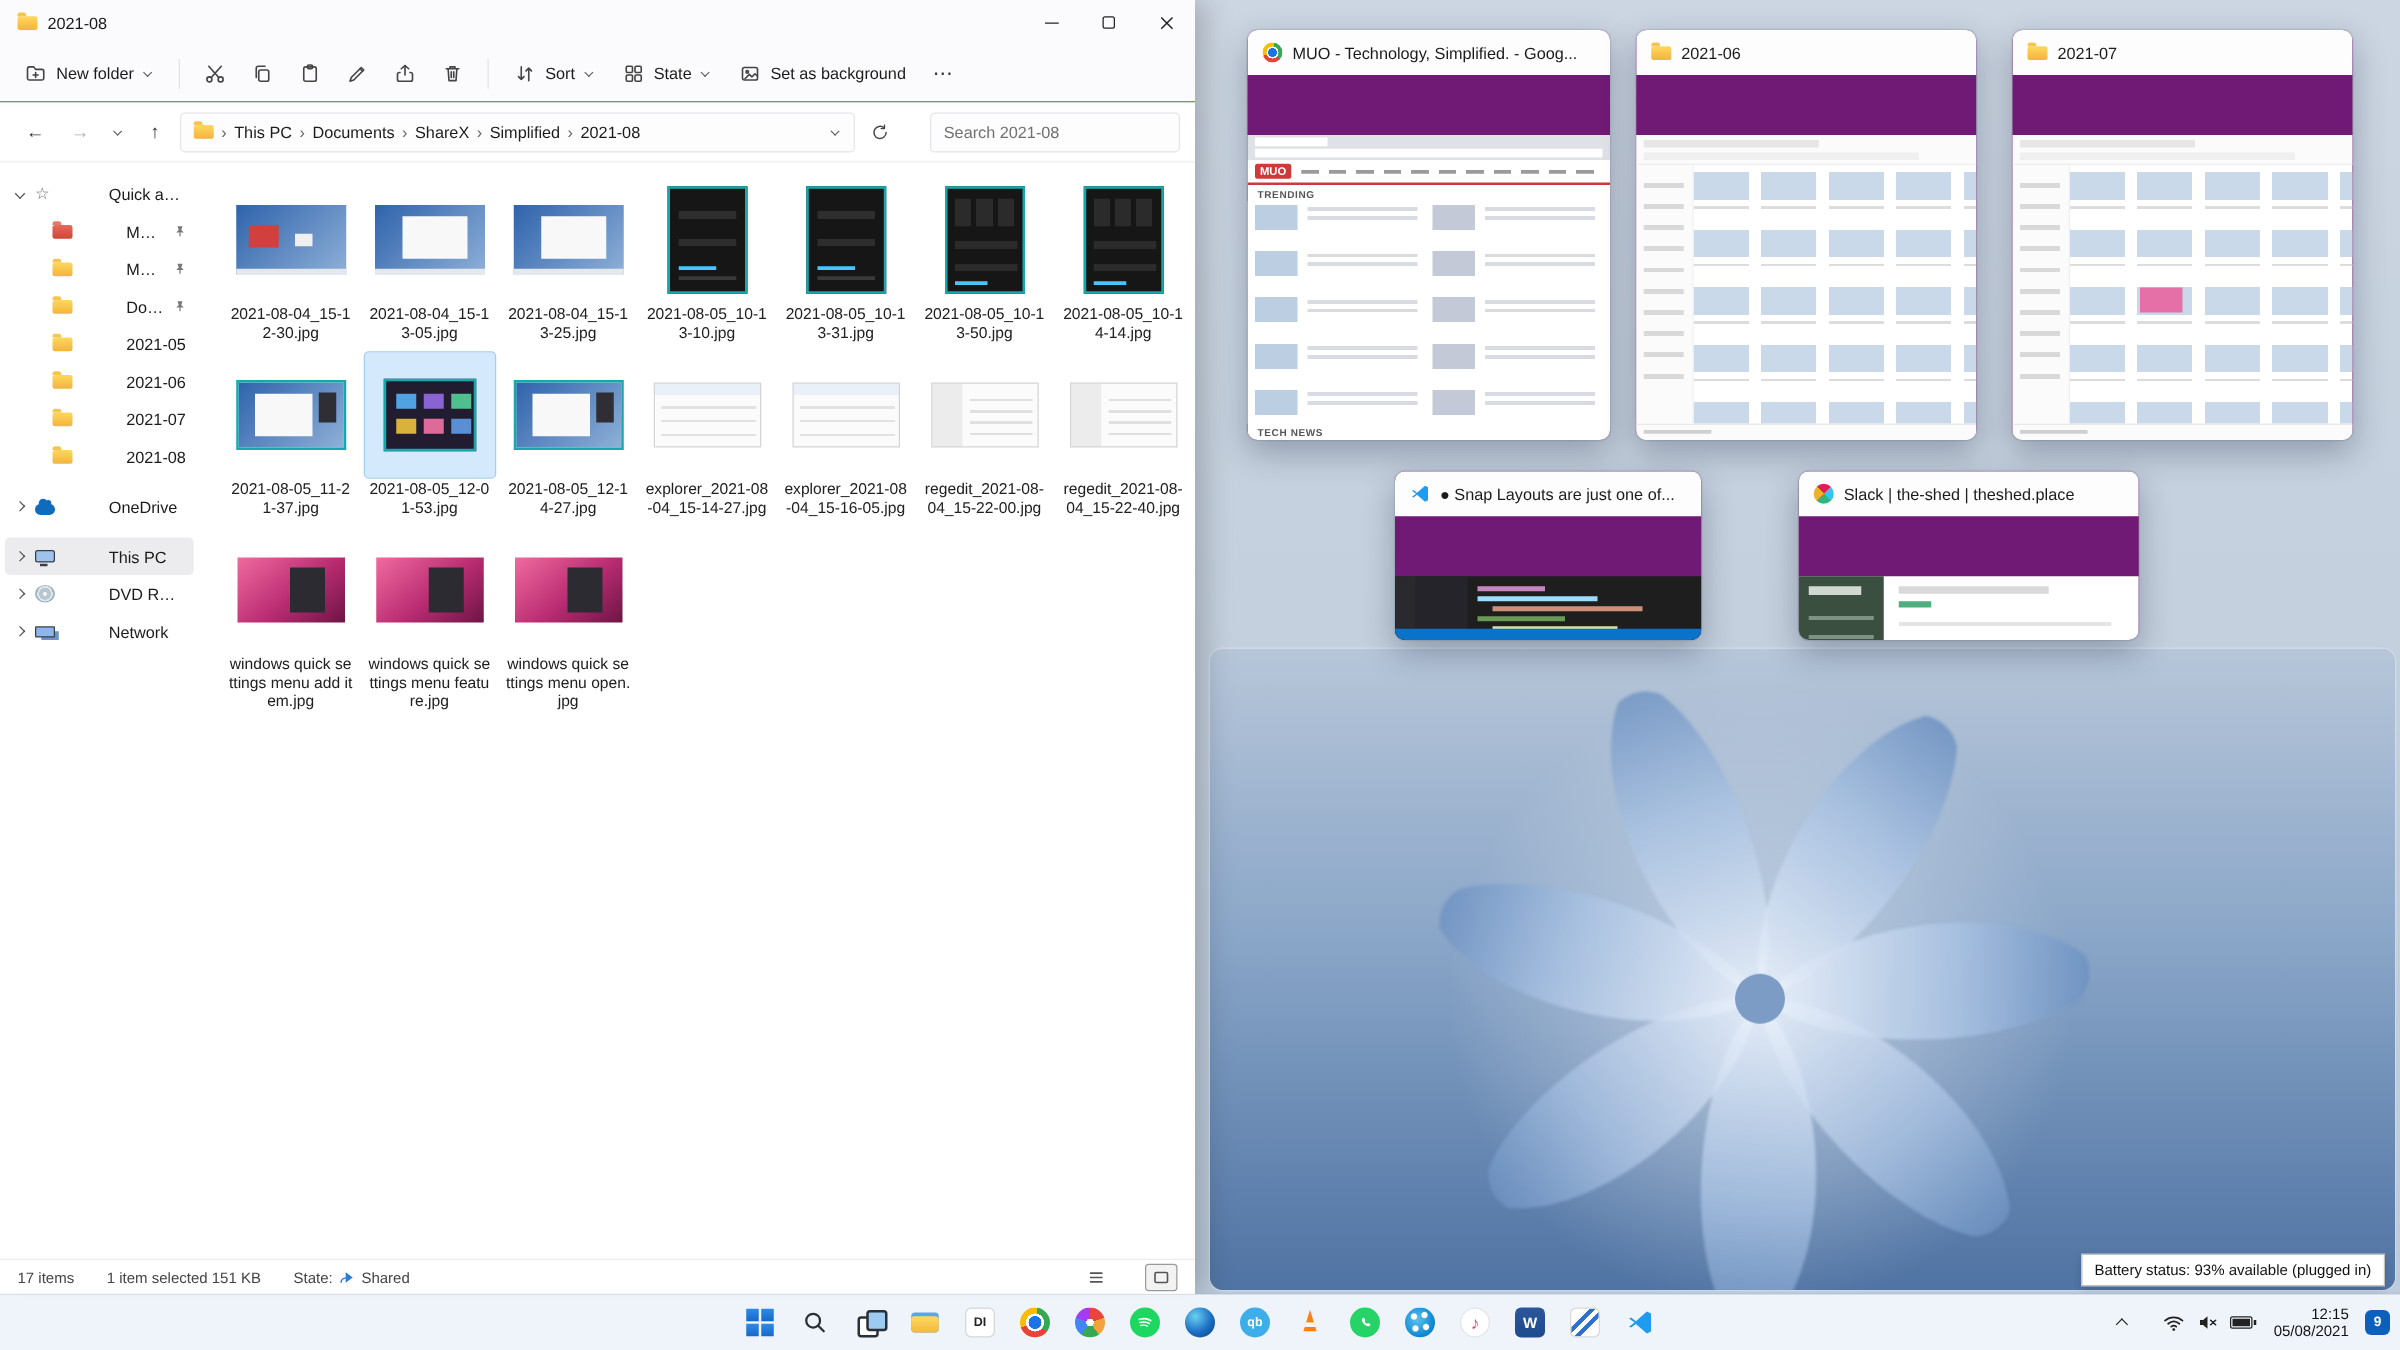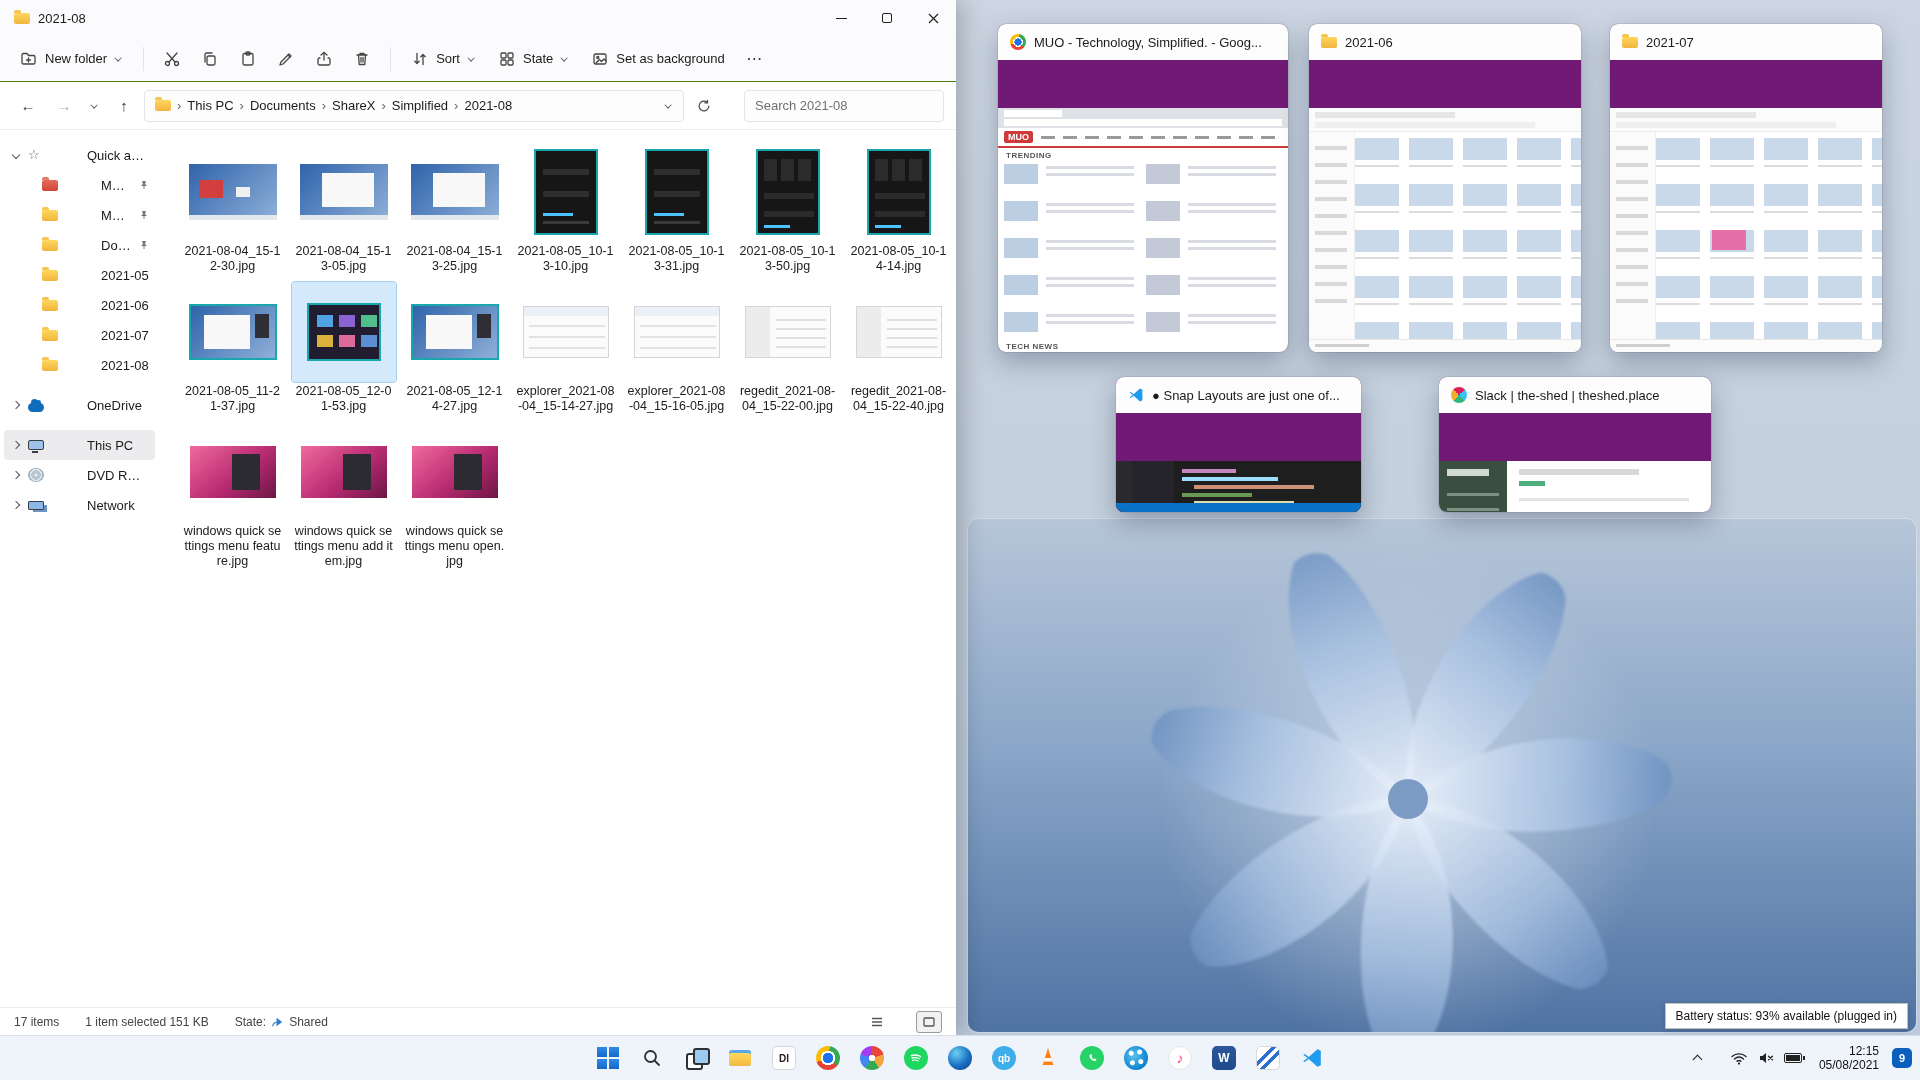--- a/index.html
+++ b/index.html
@@ -676,27 +676,27 @@
         <figure class="cell" data-style="white-list">
           <div class="thumbbox">
               <span class="thumb"></span>
             </div>
           <figcaption class="fname">regedit_2021-08-04_15-22-40.jpg</figcaption>
         </figure>
         <figure class="cell" data-style="pink">
           <div class="thumbbox">
               <span class="thumb"></span>
             </div>
+          <figcaption class="fname">windows quick settings menu add item.jpg</figcaption>
+        </figure>
+        <figure class="cell" data-style="pink">
+          <div class="thumbbox">
+              <span class="thumb"></span>
+            </div>
           <figcaption class="fname">windows quick settings menu feature.jpg</figcaption>
-        </figure>
-        <figure class="cell" data-style="pink">
-          <div class="thumbbox">
-              <span class="thumb"></span>
-            </div>
-          <figcaption class="fname">windows quick settings menu add item.jpg</figcaption>
         </figure>
         <figure class="cell" data-style="pink">
           <div class="thumbbox">
               <span class="thumb"></span>
             </div>
           <figcaption class="fname">windows quick settings menu open.jpg</figcaption>
         </figure>
       </div>
     </div>
 

